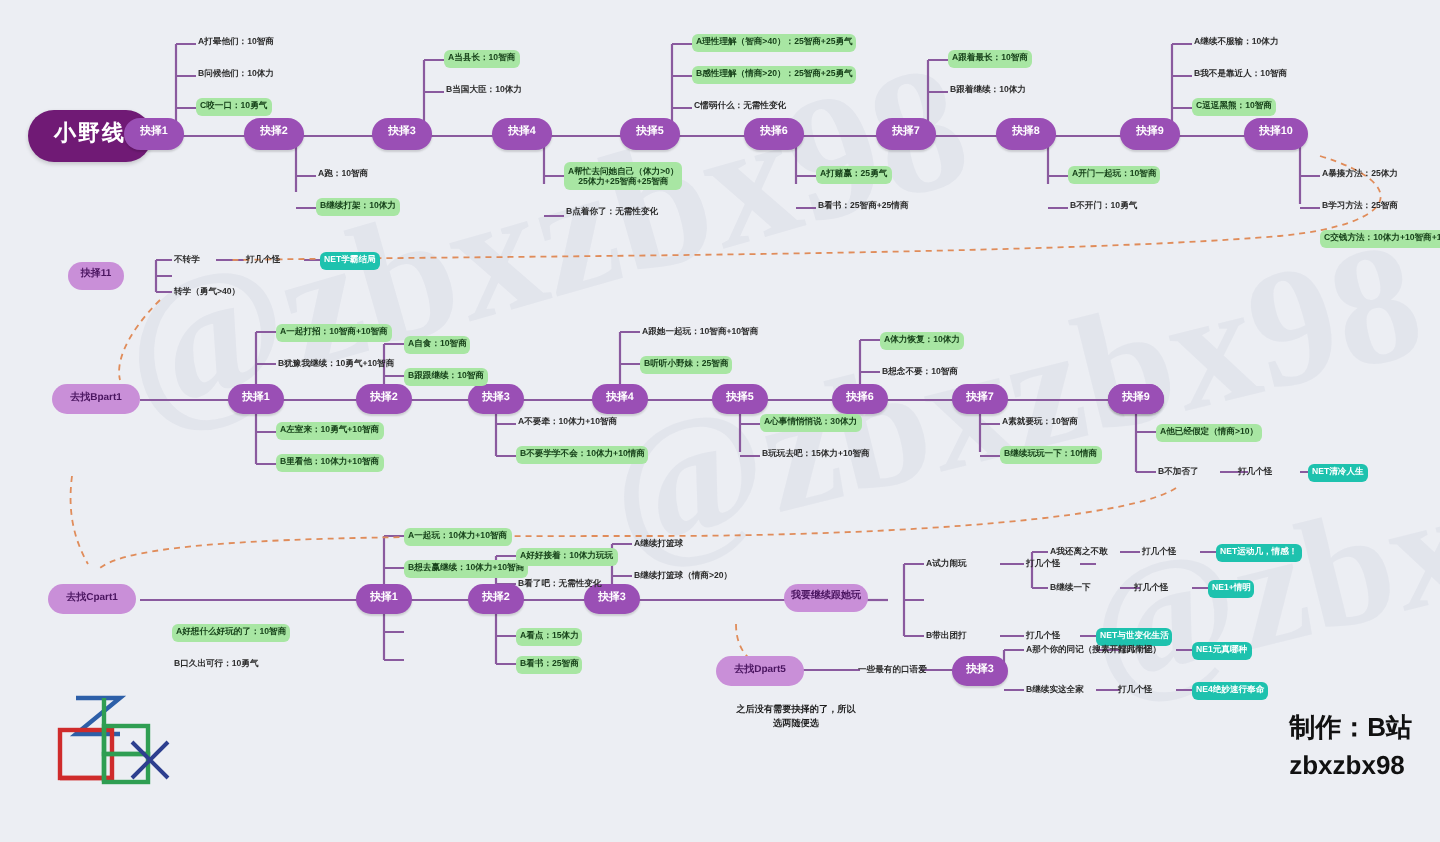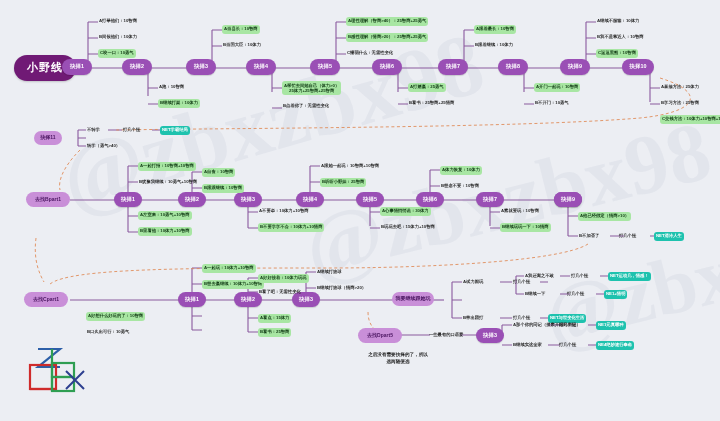--- a/index.html
+++ b/index.html
@@ -278,20 +278,22 @@
   <div class="node plain" style="left:512px;top:321px;height:9px;">A那个你的同记（搜素开端时间记）</div>
   <div class="node plain" style="left:558px;top:321px;height:9px;">打几个怪</div>
   <div class="node end" style="left:596px;top:321px;height:9px;">NE1元真哪种</div>
   <div class="node plain" style="left:512px;top:341px;height:9px;">B继续实这全家</div>
   <div class="node plain" style="left:558px;top:341px;height:9px;">打几个怪</div>
   <div class="node end" style="left:596px;top:341px;height:9px;">NE4绝妙速行奉命</div>
 
   <div class="note" style="left:338px;top:352px;width:120px;">之后没有需要抉择的了，所以
 选两随便选</div>
 
+  <div class="credit">制作：B站
+zbxzbx98</div>
 
   <svg class="logo" viewBox="0 0 76 62">
     <path d="M22,12 H44 L22,30 H44" stroke="#2d5fa8" stroke-width="2.2" fill="none"></path>
     <rect x="14" y="28" width="26" height="24" stroke="#cf2b2b" stroke-width="2.2" fill="none"></rect>
     <path d="M14,52 H40" stroke="#cf2b2b" stroke-width="2.2" fill="none"></path>
     <rect x="36" y="26" width="22" height="14" stroke="#2f9e52" stroke-width="2.2" fill="none"></rect>
     <rect x="36" y="40" width="22" height="14" stroke="#2f9e52" stroke-width="2.2" fill="none"></rect>
     <path d="M36,12 V54" stroke="#2f9e52" stroke-width="2.2" fill="none"></path>
     <path d="M50,34 L68,52 M68,34 L50,52" stroke="#2d3f8f" stroke-width="2" fill="none"></path>
   </svg>

